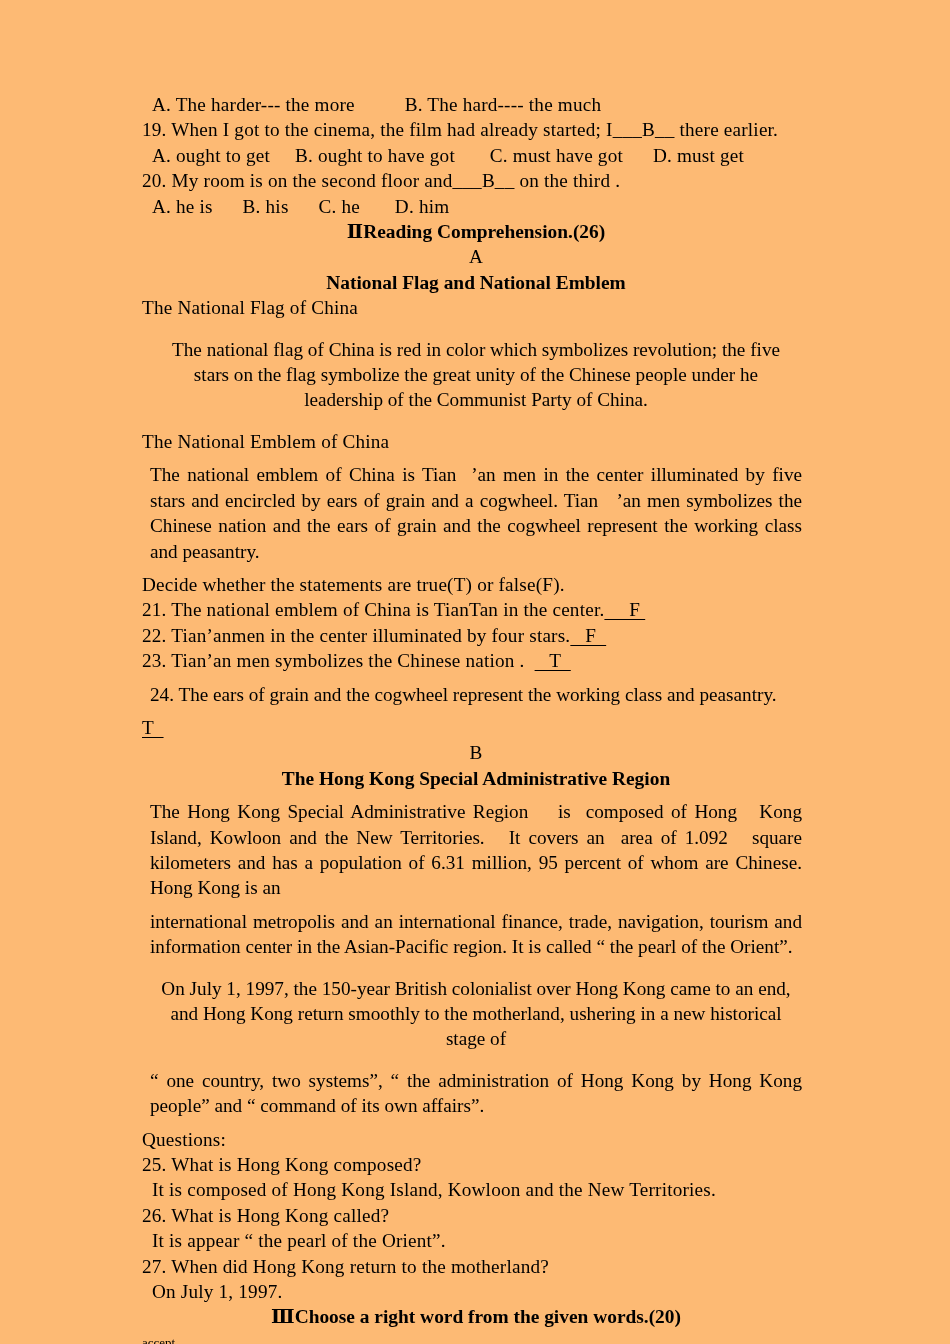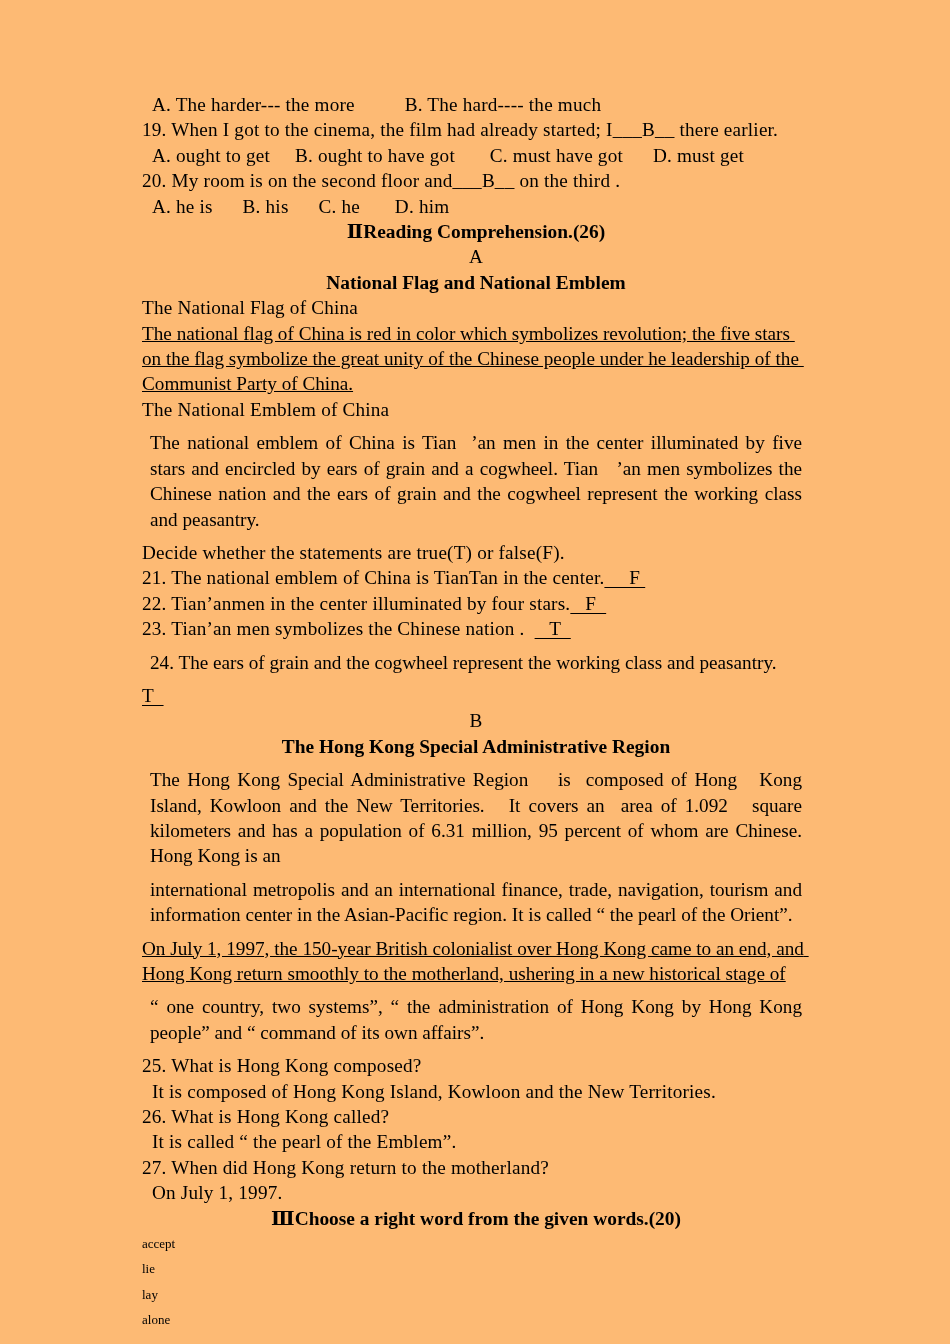--- a/index.html
+++ b/index.html
@@ -40,24 +40,23 @@
     font-size: 19.2px;
     line-height: 25.4px;
     text-align: justify;
     text-justify: inter-word;
     margin: 8px;
     white-space: pre-wrap;
   }
   .para-left {
     font-size: 19.2px;
     line-height: 25.4px;
-    text-align: left;
-    margin: 0;
+    text-align: center;
+    margin: 16px;
     white-space: pre-wrap;
-    text-decoration: underline;
   }
   .center {
     text-align: center;
     font-size: 19.2px;
     line-height: 25.4px;
   }
   .bold-head {
     font-weight: bold;
     font-size: 19.4px;
     line-height: 25.4px;
@@ -119,25 +118,26 @@
     <div class="line"><span>23. Tian’an men symbolizes the Chinese nation .  </span><span class="ul">   T  </span></div>
     <div class="para"><span>24. The ears of grain and the cogwheel represent the working class and peasantry.</span></div>
     <div class="line"><span class="ul">T  </span></div>
 
     <div class="center">B</div>
     <div class="center bold-head">The Hong Kong Special Administrative Region</div>
     <div class="para">The Hong Kong Special Administrative Region    is  composed of Hong   Kong  Island, Kowloon and the New Territories.   It covers an  area of 1.092   square kilometers and has a population of 6.31 million, 95 percent of whom are Chinese. Hong Kong is an</div>
     <div class="para">international metropolis and an international finance, trade, navigation, tourism and information center in the Asian-Pacific region. It is called “ the pearl of the Orient”.</div>
     <div class="para-left">On July 1, 1997, the 150-year British colonialist over Hong Kong came to an end, and Hong Kong return smoothly to the motherland, ushering in a new historical stage of</div>
     <div class="para">“ one country, two systems”, “ the administration of Hong Kong by Hong Kong people” and “ command of its own affairs”.</div>
+    <div class="line">Questions:</div>
 
     <div class="line">25. What is Hong Kong composed?</div>
     <div class="line">  It is composed of Hong Kong Island, Kowloon and the New Territories.</div>
     <div class="line">26. What is Hong Kong called?</div>
-    <div class="line">  It is called “ the pearl of the Emblem”.</div>
+    <div class="line">  It is appear “ the pearl of the Orient”.</div>
     <div class="line">27. When did Hong Kong return to the motherland?</div>
     <div class="line">  On July 1, 1997.</div>
 
     <div class="bold-head"><span class="sec-num">Ⅲ</span><span>Choose a right word from the given words.(20)</span></div>
 
     <div class="wordrow">
       <span class="w0">accept</span>
       <span class="w1">lie</span>
       <span class="w2">lay</span>
       <span class="w3">alone</span>

